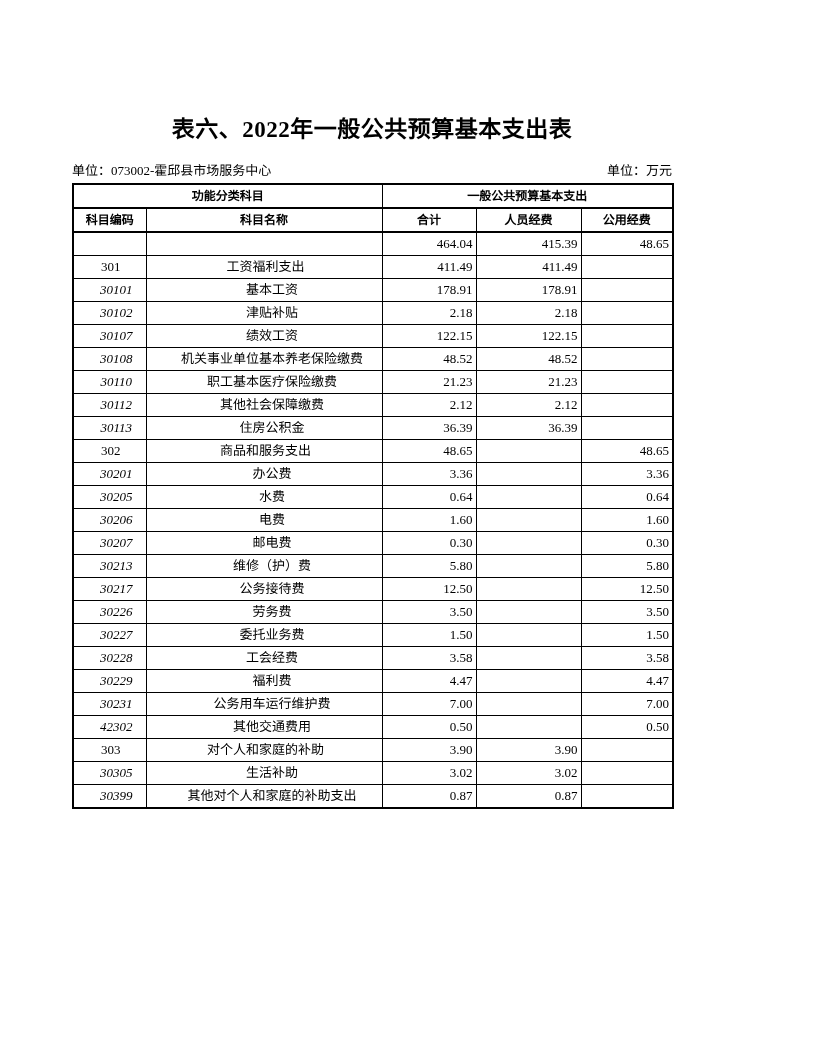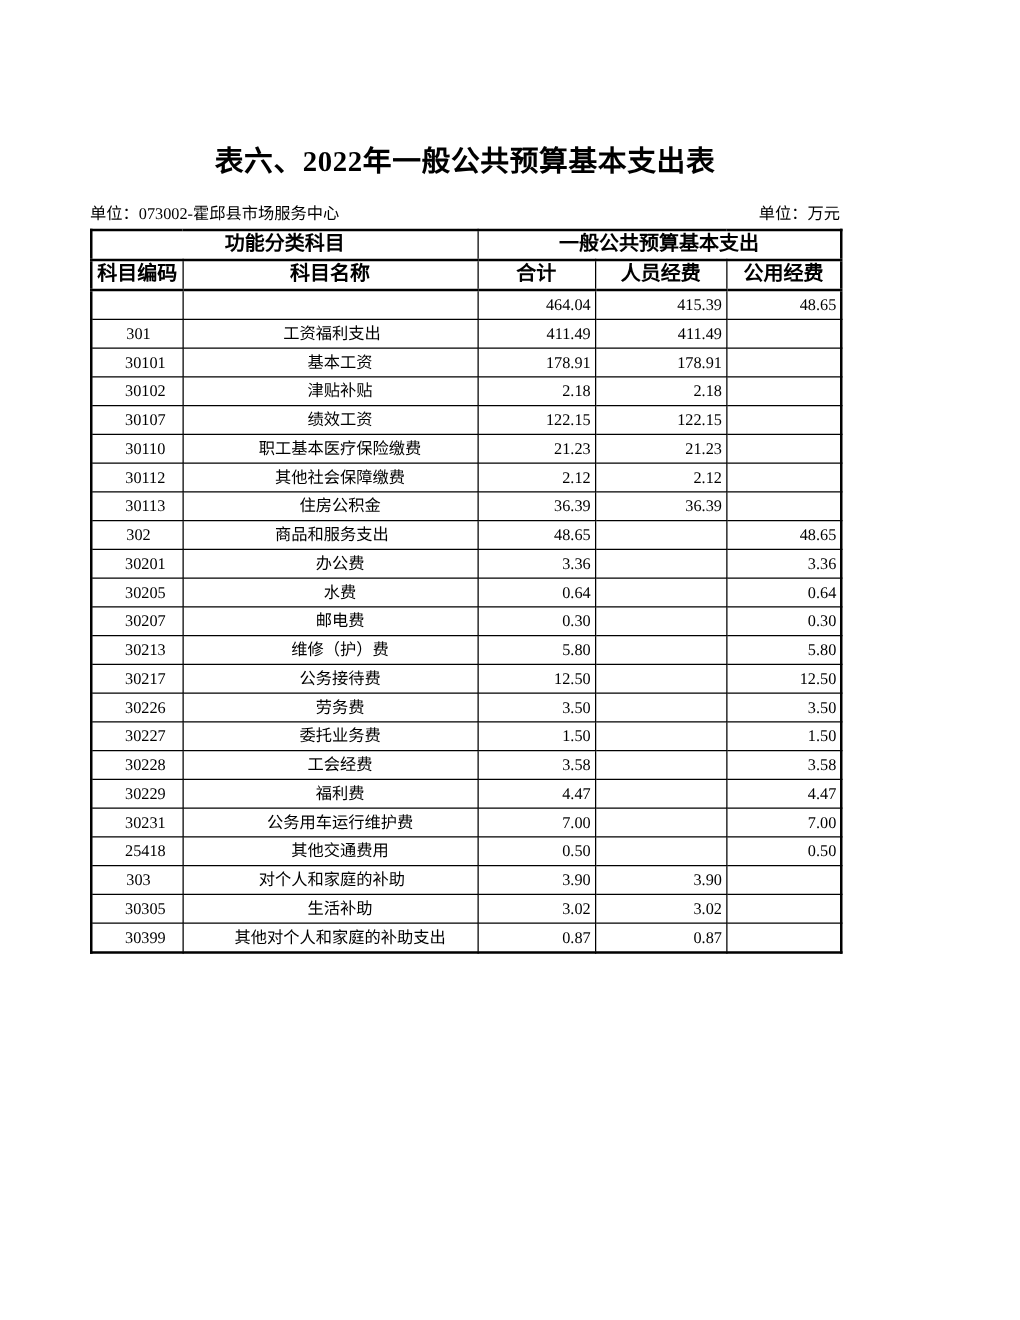--- a/index.html
+++ b/index.html
@@ -51,32 +51,32 @@
     padding: 0;
     height: 22px;
     line-height: 22px;
     font-size: 13px;
     overflow: hidden;
     white-space: nowrap;
   }
   .budget-table thead th {
     font-weight: bold;
     text-align: center;
-    font-size: 16px;
+    font-size: 12px;
     border-bottom-width: 2px;
   }
   .budget-table td.cell-code {
     text-align: center;
     padding-left: 2px;
   }
   .budget-table td.cell-name {
     text-align: center;
     padding-left: 3px;
   }
-  .budget-table tr.row-item td.cell-code { padding-left: 13px; }
+  .budget-table tr.row-item td.cell-code { padding-left: 13px; font-style: italic; }
   .budget-table tr.row-item td.cell-name { padding-left: 16px; margin-left: 36px; }
   .budget-table td.cell-num {
     text-align: right;
     padding-right: 3px;
   }
 </style>
 </head>
 <body>
 
 <div class="page">
@@ -140,20 +140,27 @@
             <td class="cell-num cell-public"></td>
           </tr>
           <tr class="row-item">
             <td class="cell-code">30107</td>
             <td class="cell-name">绩效工资</td>
             <td class="cell-num cell-total">122.15</td>
             <td class="cell-num cell-personnel">122.15</td>
             <td class="cell-num cell-public"></td>
           </tr>
           <tr class="row-item">
+            <td class="cell-code">30108</td>
+            <td class="cell-name">机关事业单位基本养老保险缴费</td>
+            <td class="cell-num cell-total">48.52</td>
+            <td class="cell-num cell-personnel">48.52</td>
+            <td class="cell-num cell-public"></td>
+          </tr>
+          <tr class="row-item">
             <td class="cell-code">30110</td>
             <td class="cell-name">职工基本医疗保险缴费</td>
             <td class="cell-num cell-total">21.23</td>
             <td class="cell-num cell-personnel">21.23</td>
             <td class="cell-num cell-public"></td>
           </tr>
           <tr class="row-item">
             <td class="cell-code">30112</td>
             <td class="cell-name">其他社会保障缴费</td>
             <td class="cell-num cell-total">2.12</td>
@@ -182,20 +189,27 @@
             <td class="cell-num cell-public">3.36</td>
           </tr>
           <tr class="row-item">
             <td class="cell-code">30205</td>
             <td class="cell-name">水费</td>
             <td class="cell-num cell-total">0.64</td>
             <td class="cell-num cell-personnel"></td>
             <td class="cell-num cell-public">0.64</td>
           </tr>
           <tr class="row-item">
+            <td class="cell-code">30206</td>
+            <td class="cell-name">电费</td>
+            <td class="cell-num cell-total">1.60</td>
+            <td class="cell-num cell-personnel"></td>
+            <td class="cell-num cell-public">1.60</td>
+          </tr>
+          <tr class="row-item">
             <td class="cell-code">30207</td>
             <td class="cell-name">邮电费</td>
             <td class="cell-num cell-total">0.30</td>
             <td class="cell-num cell-personnel"></td>
             <td class="cell-num cell-public">0.30</td>
           </tr>
           <tr class="row-item">
             <td class="cell-code">30213</td>
             <td class="cell-name">维修（护）费</td>
             <td class="cell-num cell-total">5.80</td>
@@ -238,21 +252,21 @@
             <td class="cell-num cell-public">4.47</td>
           </tr>
           <tr class="row-item">
             <td class="cell-code">30231</td>
             <td class="cell-name">公务用车运行维护费</td>
             <td class="cell-num cell-total">7.00</td>
             <td class="cell-num cell-personnel"></td>
             <td class="cell-num cell-public">7.00</td>
           </tr>
           <tr class="row-item">
-            <td class="cell-code">25418</td>
+            <td class="cell-code">42302</td>
             <td class="cell-name">其他交通费用</td>
             <td class="cell-num cell-total">0.50</td>
             <td class="cell-num cell-personnel"></td>
             <td class="cell-num cell-public">0.50</td>
           </tr>
           <tr class="row-category">
             <td class="cell-code">303</td>
             <td class="cell-name">对个人和家庭的补助</td>
             <td class="cell-num cell-total">3.90</td>
             <td class="cell-num cell-personnel">3.90</td>

